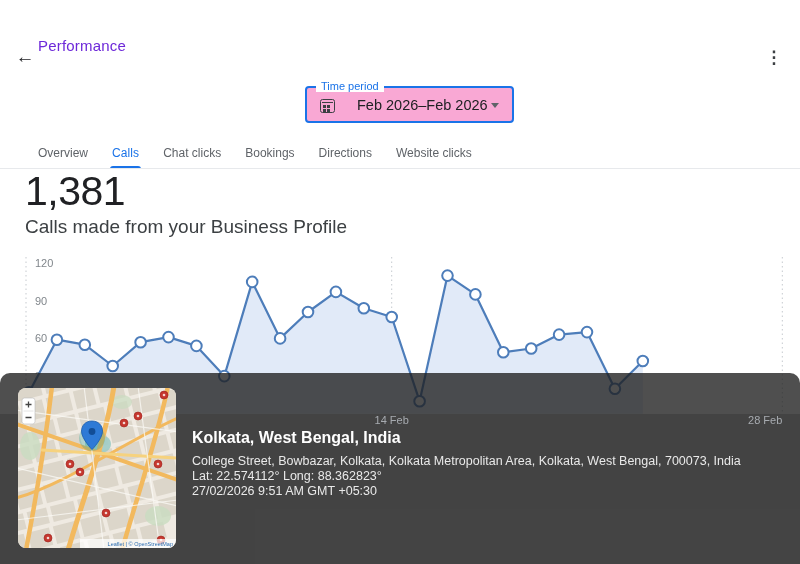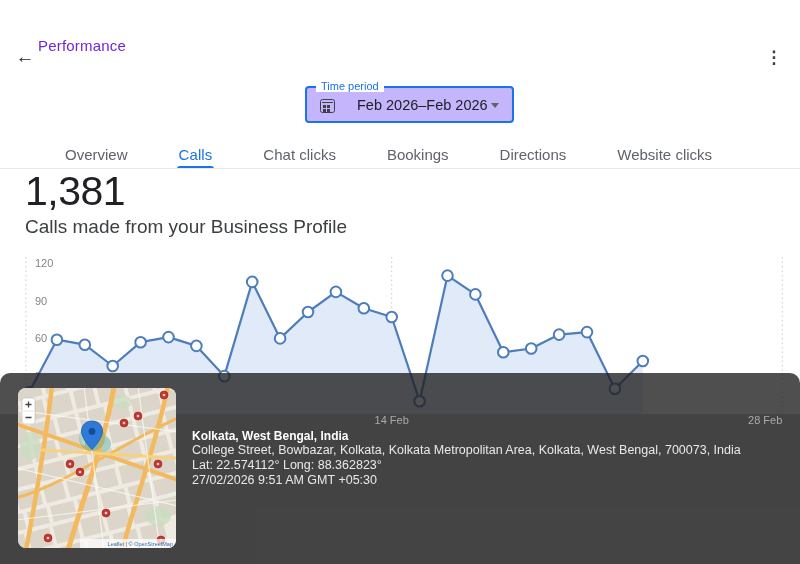--- a/index.html
+++ b/index.html
@@ -9,36 +9,36 @@
 
   
   .back-btn { position:absolute; left:12px; top:44px; width:26px; height:26px;
     font-size:19px; color:#202124; display:flex; align-items:center; justify-content:center; cursor:pointer; }
   .page-title { position:absolute; left:38px; top:37px; font-size:15px; color:#6d28d9; letter-spacing:.2px; }
   .kebab-btn { position:absolute; left:762px; top:45px; width:24px; height:24px;
     font-size:17px; font-weight:bold; color:#3c4043; display:flex; align-items:center; justify-content:center; cursor:pointer; }
 
   
   .time-field { position:absolute; left:305px; top:86px; width:209px; height:37px;
-    border:2px solid #1a73e8; border-radius:4px; background:#c4b5fd; display:flex; align-items:center;
+    border:2px solid #1a73e8; border-radius:4px; background:#f9a8d4; display:flex; align-items:center;
     padding-left:13px; cursor:pointer; }
   .time-legend { position:absolute; left:9px; top:-8px; background:#fff; padding:0 5px;
     font-size:11px; color:#1a73e8; }
   .cal-icon { position:relative; width:15px; height:14px; border:1.7px solid #3c4043;
     border-radius:2.5px; margin-top:2px; }
   .cal-icon::before { content:""; position:absolute; left:1px; right:1px; top:2px; height:1.7px; background:#3c4043; }
   .cal-icon::after { content:""; position:absolute; left:2px; top:5.5px; width:3px; height:3px;
     background:#3c4043; box-shadow:4px 0 #3c4043, 0 4px #3c4043, 4px 4px #3c4043; }
   .time-value { margin-left:22px; font-size:14.5px; color:#202124; }
   .caret-down { position:absolute; right:13px; top:15px; width:0; height:0;
     border-left:4.5px solid transparent; border-right:4.5px solid transparent; border-top:5.5px solid #5f6368; }
 
   
   .tabs { position:absolute; left:38px; top:146px; display:flex; gap:24px; height:22px; }
-  .tab { position:relative; font-size:15px; color:#5f6368; padding-bottom:11px; cursor:pointer; white-space:nowrap;margin-left:27px; }
+  .tab { position:relative; font-size:12px; color:#5f6368; padding-bottom:11px; cursor:pointer; white-space:nowrap; }
   .tab.active { color:#1a73e8; font-weight:normal; letter-spacing:.1px; }
   .tab.active::after { content:""; position:absolute; left:-2px; right:-2px; bottom:-1px; height:3px;
     background:#1a73e8; border-radius:3px 3px 0 0; }
   .tabs-divider { position:absolute; left:0; top:168px; width:800px; height:1px; background:#e7e9ec; }
 
   
   .metric-value { position:absolute; left:25px; top:168px; font-size:41px; color:#202124; letter-spacing:-.5px; }
   .metric-desc  { position:absolute; left:25px; top:216px; font-size:19px; color:#3c4043;text-align:right; }
 
   
@@ -46,21 +46,21 @@
   .x-label { position:absolute; top:414px; font-size:11px; color:#a7abb0; z-index:3; white-space:nowrap; }
 
   
   .overlay { position:absolute; left:0; top:373px; width:800px; height:191px;
     background:rgba(30,30,30,0.78); border-radius:10px 10px 0 0; z-index:2; }
   .overlay::after { content:""; position:absolute; left:0; top:41px; right:0; bottom:0;
     background:rgba(0,0,0,0.14); }
   .map-thumb { position:absolute; left:18px; top:15px; width:158px; height:160px;
     border-radius:8px; overflow:hidden; z-index:4; cursor:pointer; }
   .loc-text { position:absolute; left:192px; top:56px; z-index:4; white-space:nowrap; }
-  .loc-title { font-size:12px; font-weight:bold; color:#ffffff; }
+  .loc-title { font-size:16px; font-weight:bold; color:#ffffff; margin-bottom:7px; }
   .loc-line { font-size:12.5px; color:#e9e9e9; line-height:15px; }
 </style>
 </head>
 <body>
 
 <div class="screen">
 
   <div class="back-btn">←</div>
   <div class="page-title">Performance</div>
   <div class="kebab-btn">⋮</div>

